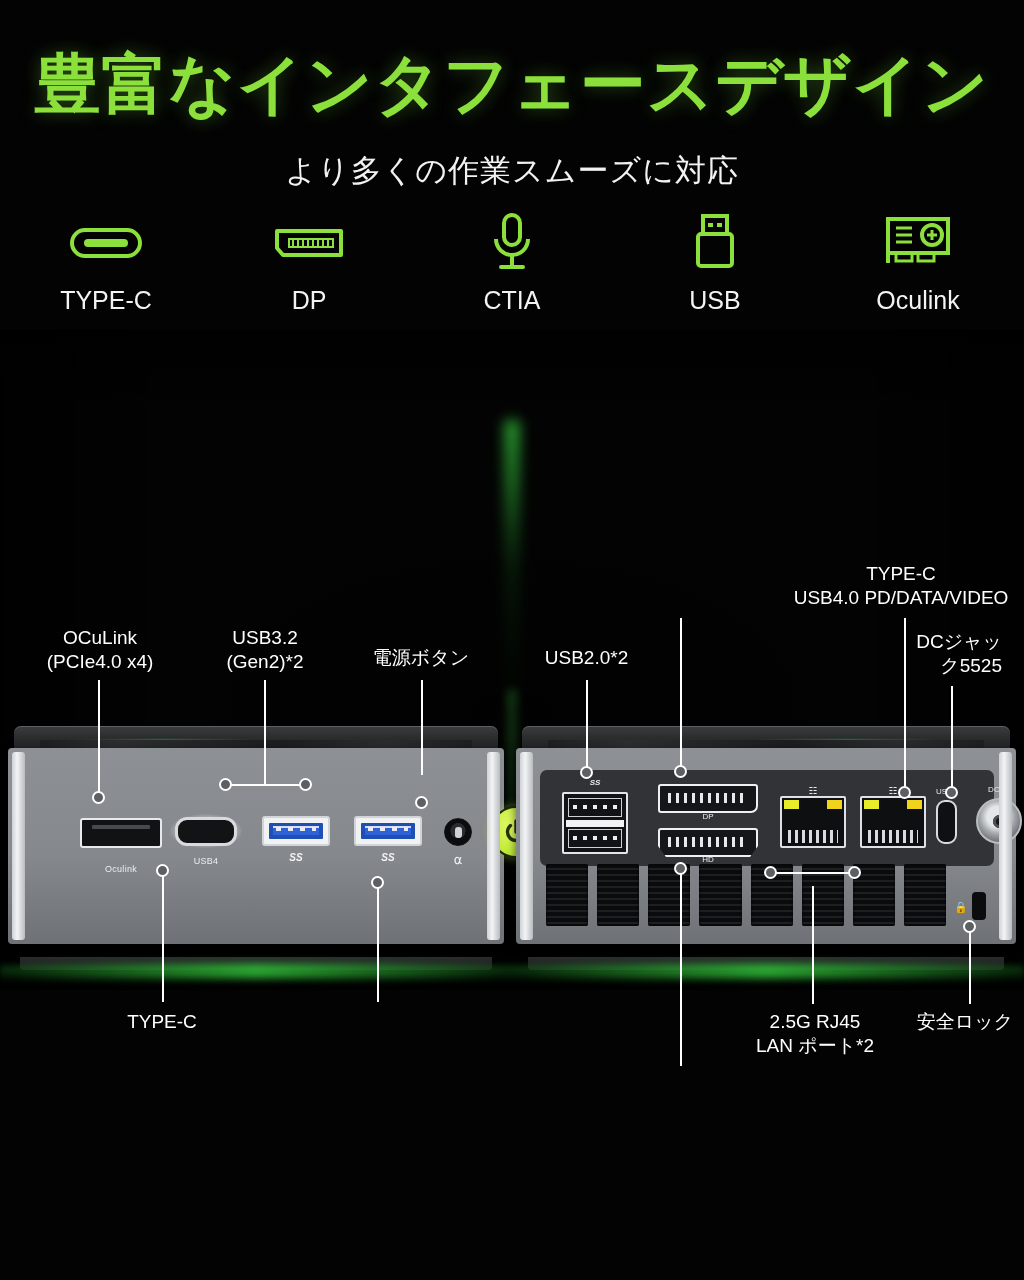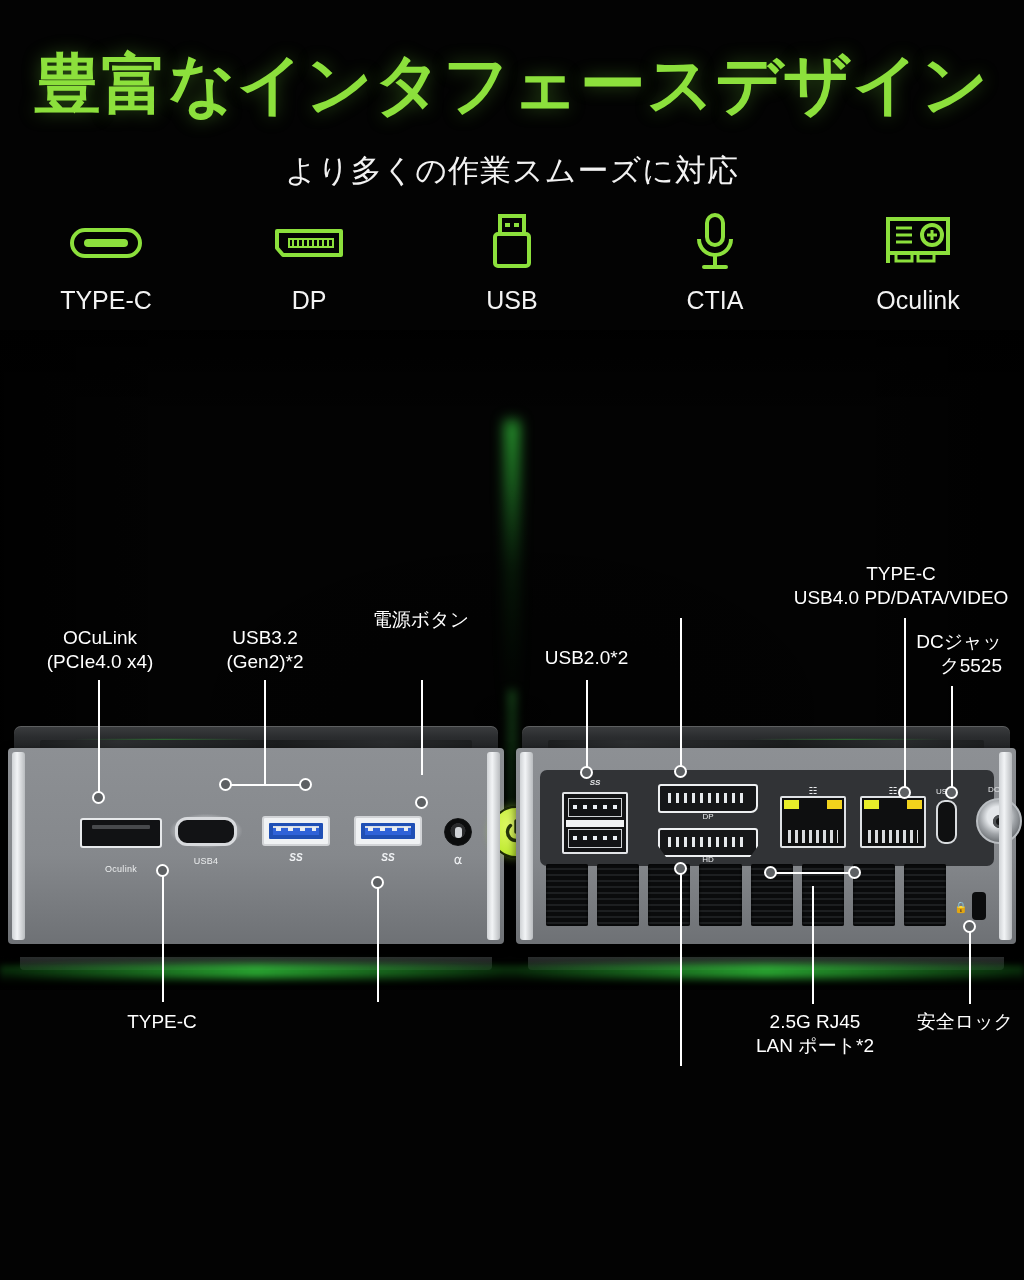--- a/index.html
+++ b/index.html
@@ -273,38 +273,38 @@
           <path d="M20 25 h44 v8 h-44 z" fill="none" stroke="#8ce03c" stroke-width="2"></path>
           <path d="M24 25 v8 M29 25 v8 M34 25 v8 M39 25 v8 M44 25 v8 M49 25 v8 M54 25 v8 M59 25 v8" stroke="#8ce03c" stroke-width="2"></path>
         </svg>
       </div>
       <div class="cap">DP</div>
     </div>
 
     <div class="iconcell">
       <div class="gfx">
         <svg width="50" height="62" viewBox="0 0 50 62">
+          <rect x="17" y="3" width="16" height="30" rx="8" fill="none" stroke="#8ce03c" stroke-width="4"></rect>
+          <path d="M9 27 a16 16 0 0 0 32 0" fill="none" stroke="#8ce03c" stroke-width="4"></path>
+          <path d="M25 43 v10 M14 55 h22" stroke="#8ce03c" stroke-width="4" stroke-linecap="round"></path>
+        </svg>
+      </div>
+      <div class="cap">CTIA</div>
+    </div>
+
+    <div class="iconcell">
+      <div class="gfx">
+        <svg width="50" height="62" viewBox="0 0 50 62">
           <rect x="13" y="4" width="24" height="18" fill="none" stroke="#8ce03c" stroke-width="4"></rect>
           <rect x="18" y="11" width="5" height="4" fill="#8ce03c"></rect>
           <rect x="27" y="11" width="5" height="4" fill="#8ce03c"></rect>
           <rect x="8" y="22" width="34" height="32" rx="3" fill="none" stroke="#8ce03c" stroke-width="4"></rect>
         </svg>
       </div>
       <div class="cap">USB</div>
-    </div>
-
-    <div class="iconcell">
-      <div class="gfx">
-        <svg width="50" height="62" viewBox="0 0 50 62">
-          <rect x="17" y="3" width="16" height="30" rx="8" fill="none" stroke="#8ce03c" stroke-width="4"></rect>
-          <path d="M9 27 a16 16 0 0 0 32 0" fill="none" stroke="#8ce03c" stroke-width="4"></path>
-          <path d="M25 43 v10 M14 55 h22" stroke="#8ce03c" stroke-width="4" stroke-linecap="round"></path>
-        </svg>
-      </div>
-      <div class="cap">CTIA</div>
     </div>
 
     <div class="iconcell">
       <div class="gfx">
         <svg width="72" height="60" viewBox="0 0 72 60">
           <path d="M6 4 v46" stroke="#8ce03c" stroke-width="4"></path>
           <rect x="6" y="6" width="60" height="34" fill="none" stroke="#8ce03c" stroke-width="4"></rect>
           <path d="M14 15 h16 M14 22 h16 M14 29 h16" stroke="#8ce03c" stroke-width="3"></path>
           <circle cx="50" cy="22" r="10" fill="none" stroke="#8ce03c" stroke-width="4"></circle>
           <path d="M50 17 v10 M45 22 h10" stroke="#8ce03c" stroke-width="3"></path>
@@ -464,21 +464,21 @@
   <div class="lead leadv" style="left:98px;top:680px;height:117px;"></div>
   <div class="dot" style="left:92px;top:791px;"></div>
 
   <div class="callout" style="left:185px;top:626px;width:160px;">USB3.2
 (Gen2)*2</div>
   <div class="lead leadv" style="left:264px;top:680px;height:105px;"></div>
   <div class="lead leadh" style="left:225px;top:784px;width:80px;"></div>
   <div class="dot" style="left:219px;top:778px;"></div>
   <div class="dot" style="left:299px;top:778px;"></div>
 
-  <div class="callout" style="left:346px;top:608px;width:150px;">電源ボタン</div>
+  <div class="callout" style="left:346px;top:646px;width:150px;">電源ボタン</div>
   <div class="lead leadv" style="left:421px;top:680px;height:95px;"></div>
   <div class="dot" style="left:415px;top:796px;"></div>
 
   <div class="callout" style="left:92px;top:1010px;width:140px;">TYPE-C</div>
   <div class="lead leadv" style="left:162px;top:876px;height:126px;"></div>
   <div class="dot" style="left:156px;top:864px;"></div>
 
   <div class="lead leadv" style="left:377px;top:888px;height:114px;"></div>
   <div class="dot" style="left:371px;top:876px;"></div>
 

